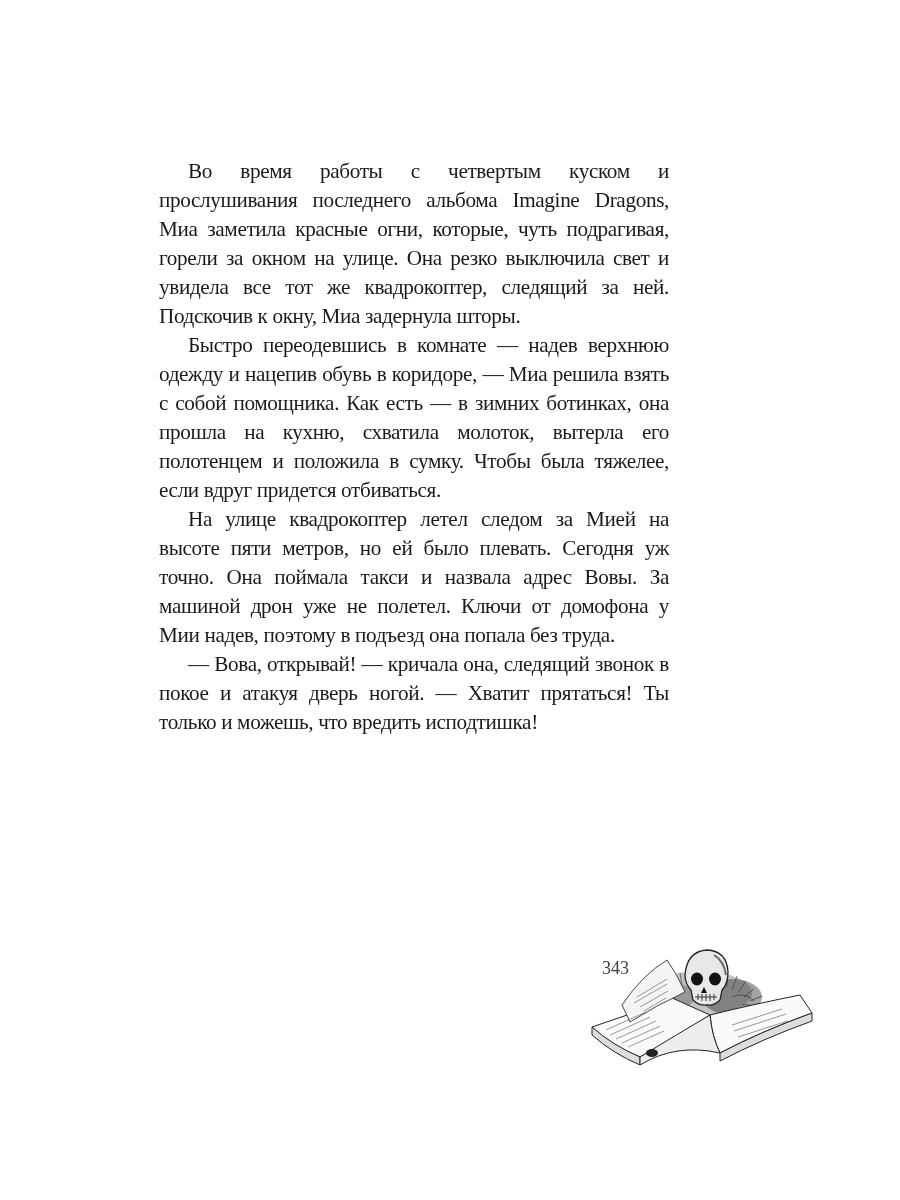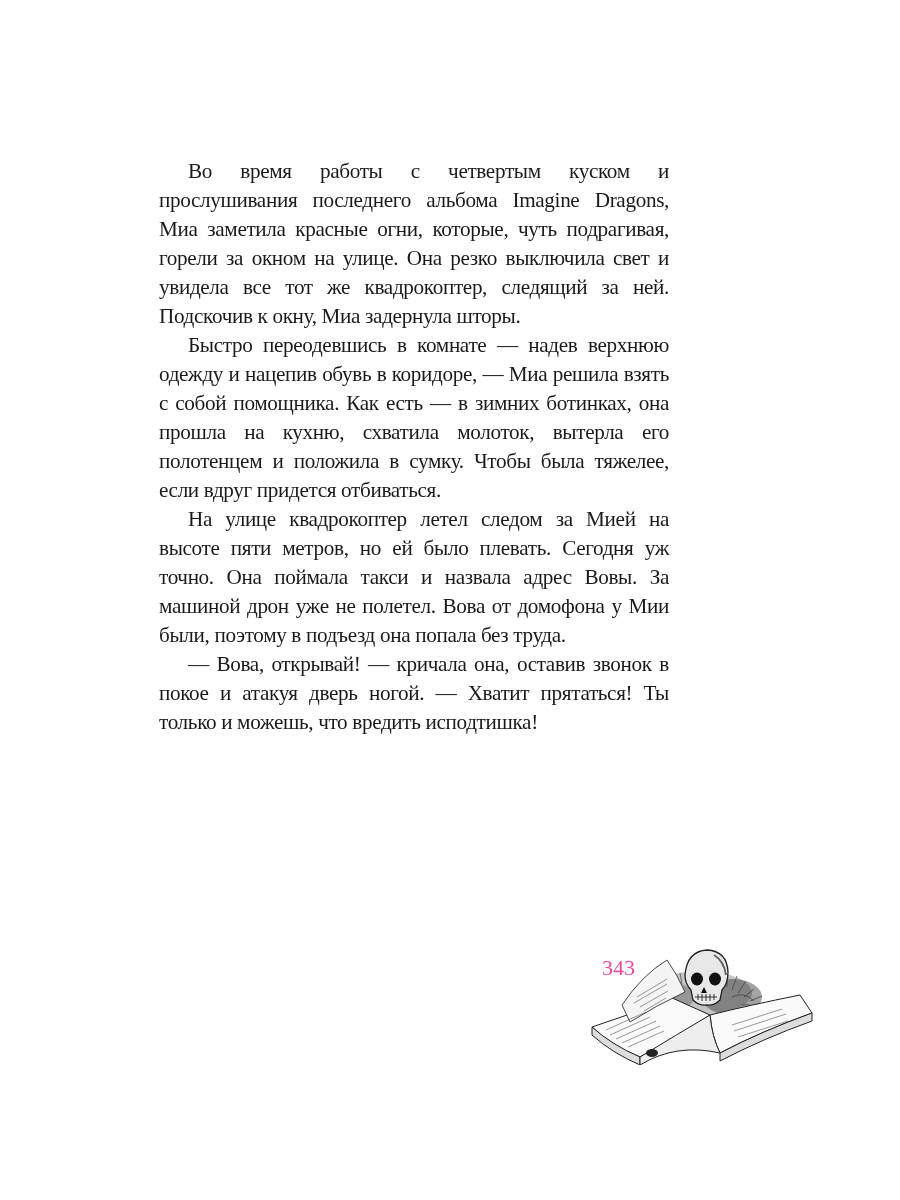--- a/index.html
+++ b/index.html
@@ -24,42 +24,42 @@
     line-height: 29px;
     text-align: justify;
     text-indent: 29px;
     letter-spacing: -0.35px;
     hyphens: manual;
   }
   .page-number {
     position: absolute;
     left: 590px;
     top: 954px;
-    font-size: 22px;
+    font-size: 18px;
     line-height: 28px;
-    color: #ec4899;
+    color: #404040;
   }
   .vignette {
     position: absolute;
     left: 570px;
     top: 935px;
     width: 250px;
     height: 130px;
   }
 </style>
 </head>
 <body>
 
 <div class="page">
 
   <div class="text-block">
     <p class="para">Во время работы с четвертым куском и прослушивания последнего альбома Imagine Dragons, Миа заметила красные огни, которые, чуть подрагивая, горели за окном на улице. Она резко выключила свет и увидела все тот же квадрокоптер, следящий за ней. Подскочив к окну, Миа задернула шторы.</p>
     <p class="para">Быстро переодевшись в комнате — надев верхнюю одежду и нацепив обувь в коридоре, — Миа решила взять с собой помощника. Как есть — в зимних ботинках, она прошла на кухню, схватила молоток, вытерла его полотенцем и положила в сумку. Чтобы была тяжелее, если вдруг придется отбиваться.</p>
-    <p class="para">На улице квадрокоптер летел следом за Мией на высоте пяти метров, но ей было плевать. Сегодня уж точно. Она поймала такси и назвала адрес Вовы. За машиной дрон уже не полетел. Вова от домофона у Мии были, поэтому в подъезд она попала без труда.</p>
-    <p class="para">— Вова, открывай! — кричала она, оставив звонок в покое и атакуя дверь ногой. — Хватит прятаться! Ты только и можешь, что вредить исподтишка!</p>
+    <p class="para">На улице квадрокоптер летел следом за Мией на высоте пяти метров, но ей было плевать. Сегодня уж точно. Она поймала такси и назвала адрес Вовы. За машиной дрон уже не полетел. Ключи от домофона у Мии надев, поэтому в подъезд она попала без труда.</p>
+    <p class="para">— Вова, открывай! — кричала она, следящий звонок в покое и атакуя дверь ногой. — Хватит прятаться! Ты только и можешь, что вредить исподтишка!</p>
   </div>
 
   <svg class="vignette" viewBox="0 0 250 130" xmlns="http://www.w3.org/2000/svg">
 
     <g stroke="#333" stroke-width="0.8" fill="none" opacity="0.85">
       <path d="M80 60 l-6 -14 M86 58 l-3 -16 M92 56 l2 -15 M150 55 l5 -14 M156 58 l8 -12 M162 62 l10 -8 M168 66 l12 -5 M75 64 l-10 -8 M145 52 l0 -14 M100 50 l-2 -12 M140 48 l3 -12"></path>
       <path d="M70 70 q8 -10 16 -6 M150 62 q12 -6 22 4 M160 70 q10 -2 18 6"></path>
     </g>
     <ellipse cx="118" cy="58" rx="52" ry="22" fill="#555" opacity="0.35"></ellipse>
     <ellipse cx="150" cy="62" rx="30" ry="18" fill="#333" opacity="0.45"></ellipse>

